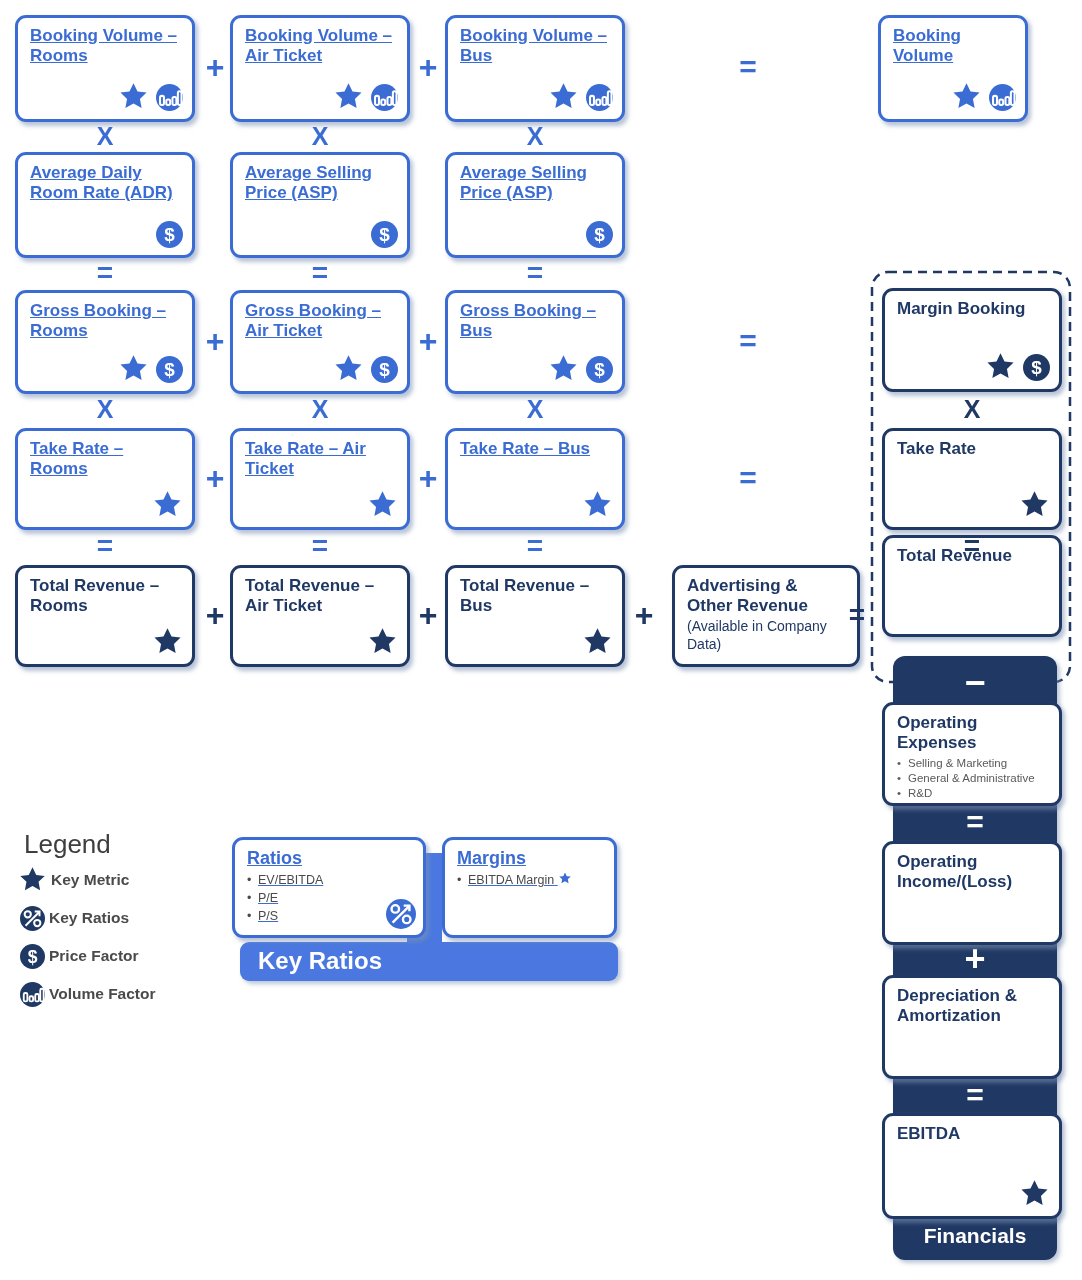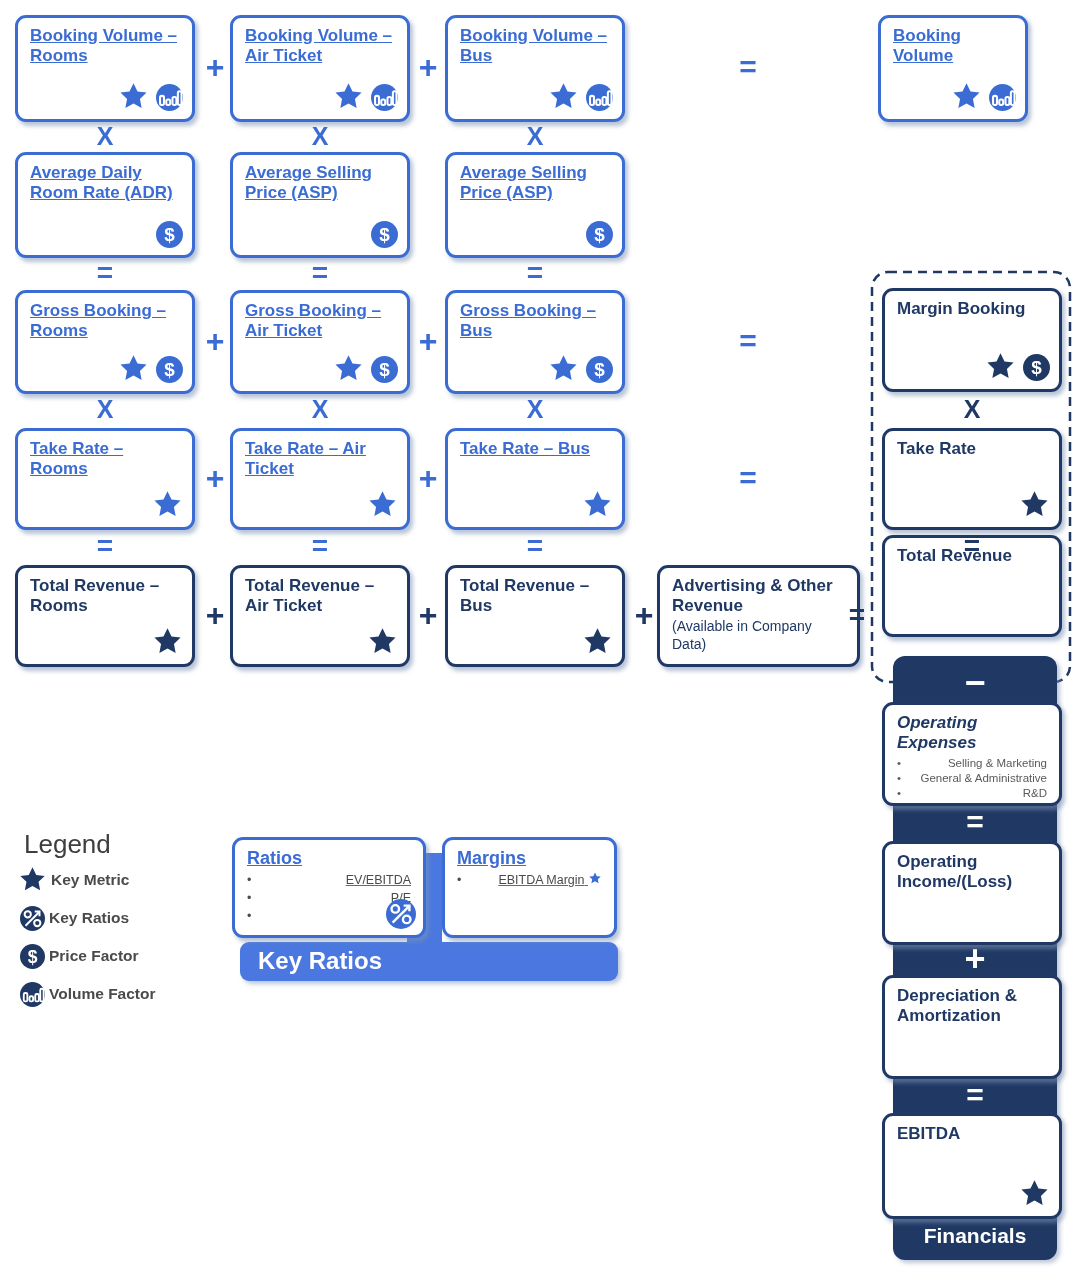--- a/index.html
+++ b/index.html
@@ -37,31 +37,31 @@
   
   .navy-band{position:absolute;left:893px;top:656px;width:164px;height:604px;background:#1f3864;
              border-radius:12px;z-index:2;box-shadow:3px 3px 4px rgba(125,145,180,.5);}
   .band-label{position:absolute;left:893px;width:164px;text-align:center;color:#fff;font-weight:bold;z-index:4;}
   .kr-band{position:absolute;left:240px;top:942px;width:378px;height:39px;background:#4a78e0;
            border-radius:9px;z-index:2;box-shadow:3px 3px 4px rgba(125,145,180,.5);}
   .kr-connector{position:absolute;left:407px;top:853px;width:35px;height:95px;background:#4a78e0;z-index:2;}
   .kr-label{position:absolute;left:258px;top:947px;color:#fff;font-weight:bold;font-size:24px;z-index:4;}
 
   
-  .bullets{margin-top:3px;text-align:right;}
+  .bullets{margin-top:3px;}
   .bullet{position:relative;padding-left:11px;font-size:12.5px;line-height:1.42;color:#4a4a4a;}
   .bullet::before{content:"•";position:absolute;left:0;}
   .bullets.small .bullet{font-size:11.5px;line-height:1.32;color:#5a5a5a;}
 
   
   .legend-title{position:absolute;left:24px;top:829px;font-size:26px;color:#3e3e3e;}
   .legend-row{position:absolute;left:18px;height:30px;display:flex;align-items:center;gap:4px;}
   .legend-row .llabel{font-size:15.5px;font-weight:bold;color:#4a4a4a;white-space:nowrap;}
 
-  .w140{max-width:140px;font-style:italic;}
+  .w140{max-width:140px;}
 </style>
 </head>
 <body>
 
 <div class="canvas">
 
   <svg class="abs" style="left:870px;top:270px;z-index:1;" width="202" height="414">
     <rect x="2" y="2" width="198" height="410" rx="16" fill="none" stroke="#1f3864" stroke-width="2.5" stroke-dasharray="9 6"></rect>
   </svg>
 
@@ -337,21 +337,21 @@
     <div class="title">Total Revenue – Bus</div>
     <div class="icons">
       <span class="iw31">
           <svg viewBox="0 0 24 23">
             <path fill="currentColor" d="M12 .9l3.1 6.4 7 .8-5.1 4.9 1.3 7-6.3-3.5-6.3 3.5 1.3-7L1.9 8.1l7-.8z"></path>
           </svg>
         </span>
     </div>
   </div>
   <div class="op navy fs32" style="left:626px;top:599px;width:36px">+</div>
-  <div class="box navy" style="left:657px;top:565px;width:203px;height:102px">
+  <div class="box navy" style="left:672px;top:565px;width:188px;height:102px">
     <div class="title">Advertising &amp; Other Revenue</div>
     <div class="note">(Available in Company Data)</div>
   </div>
   <div class="op navy fs28" style="left:838px;top:601px;width:38px">=</div>
   <div class="box navy" style="left:882px;top:535px;width:180px;height:102px">
     <div class="title">Total Revenue</div>
   </div>
 
   <div class="op white fs36" style="left:893px;top:665px;width:164px">−</div>
   <div class="box navy" style="left:882px;top:702px;width:180px;height:104px">

